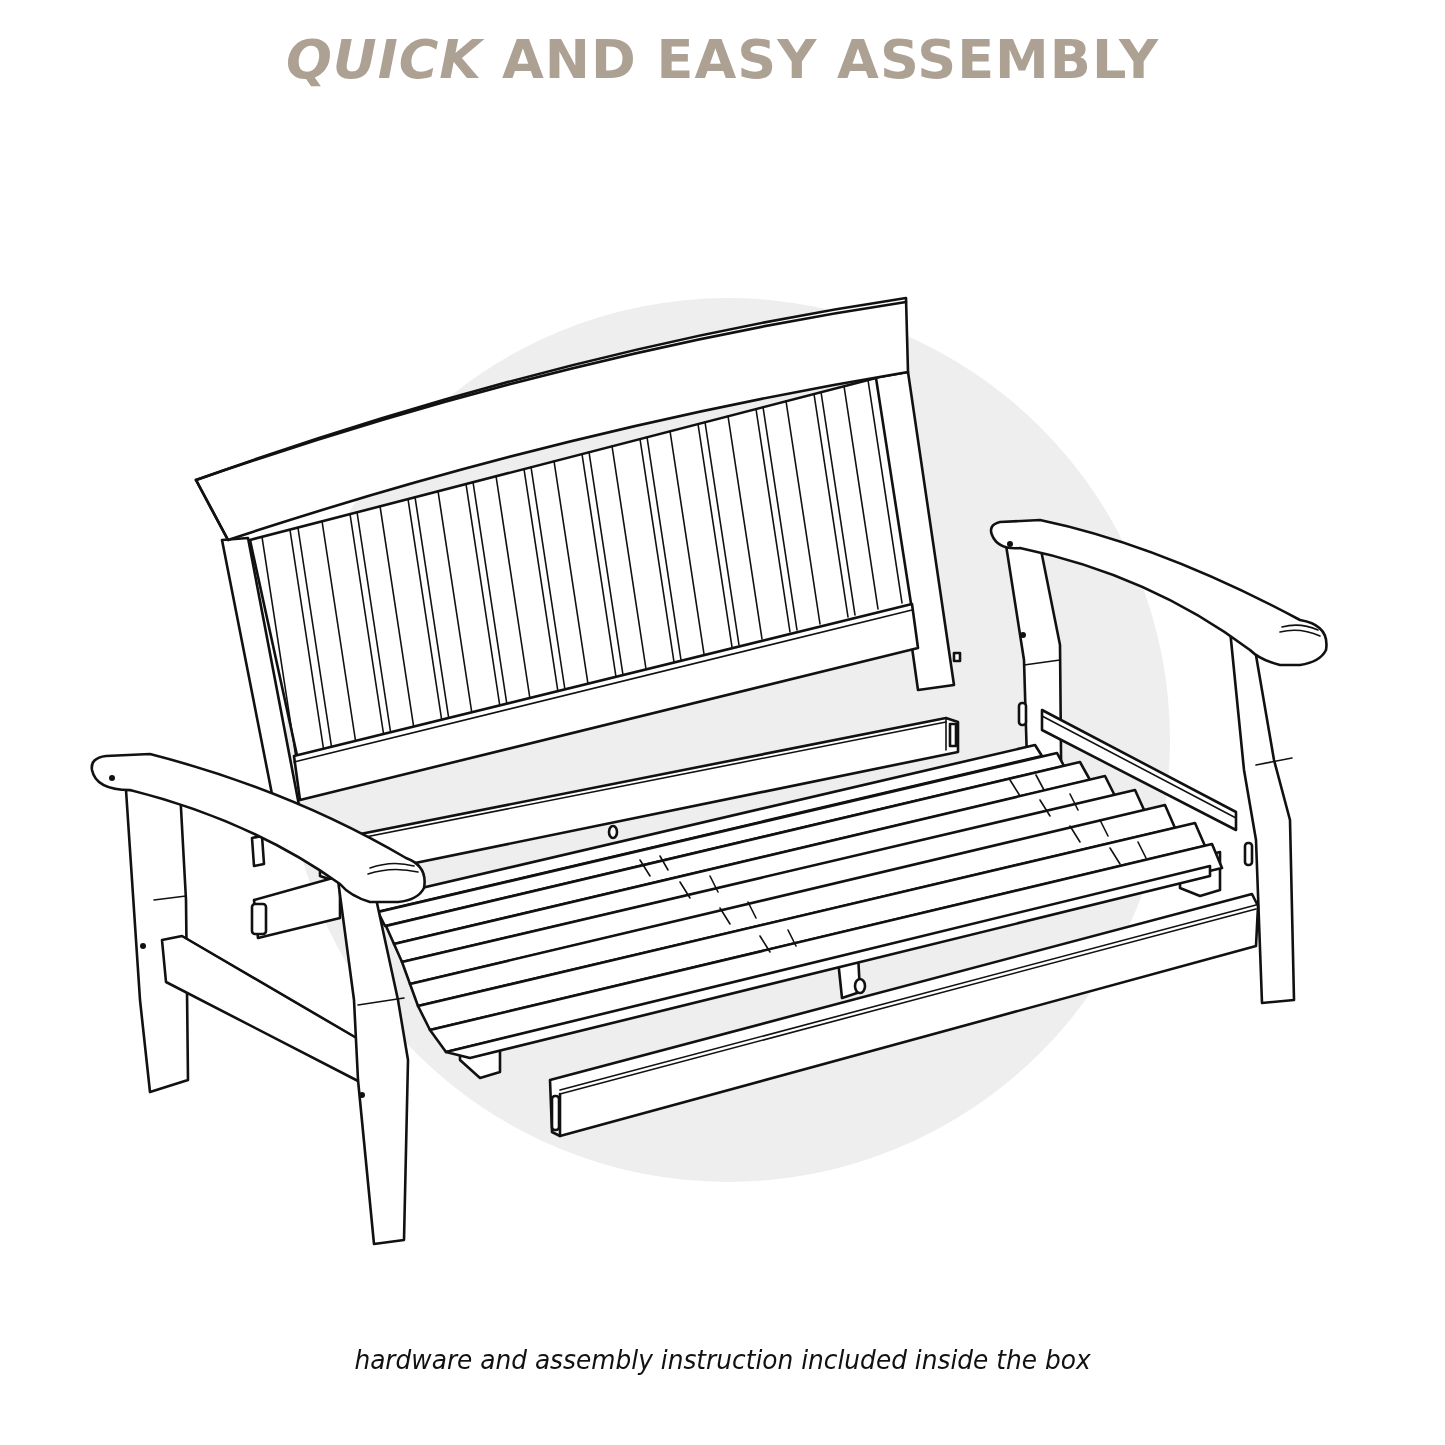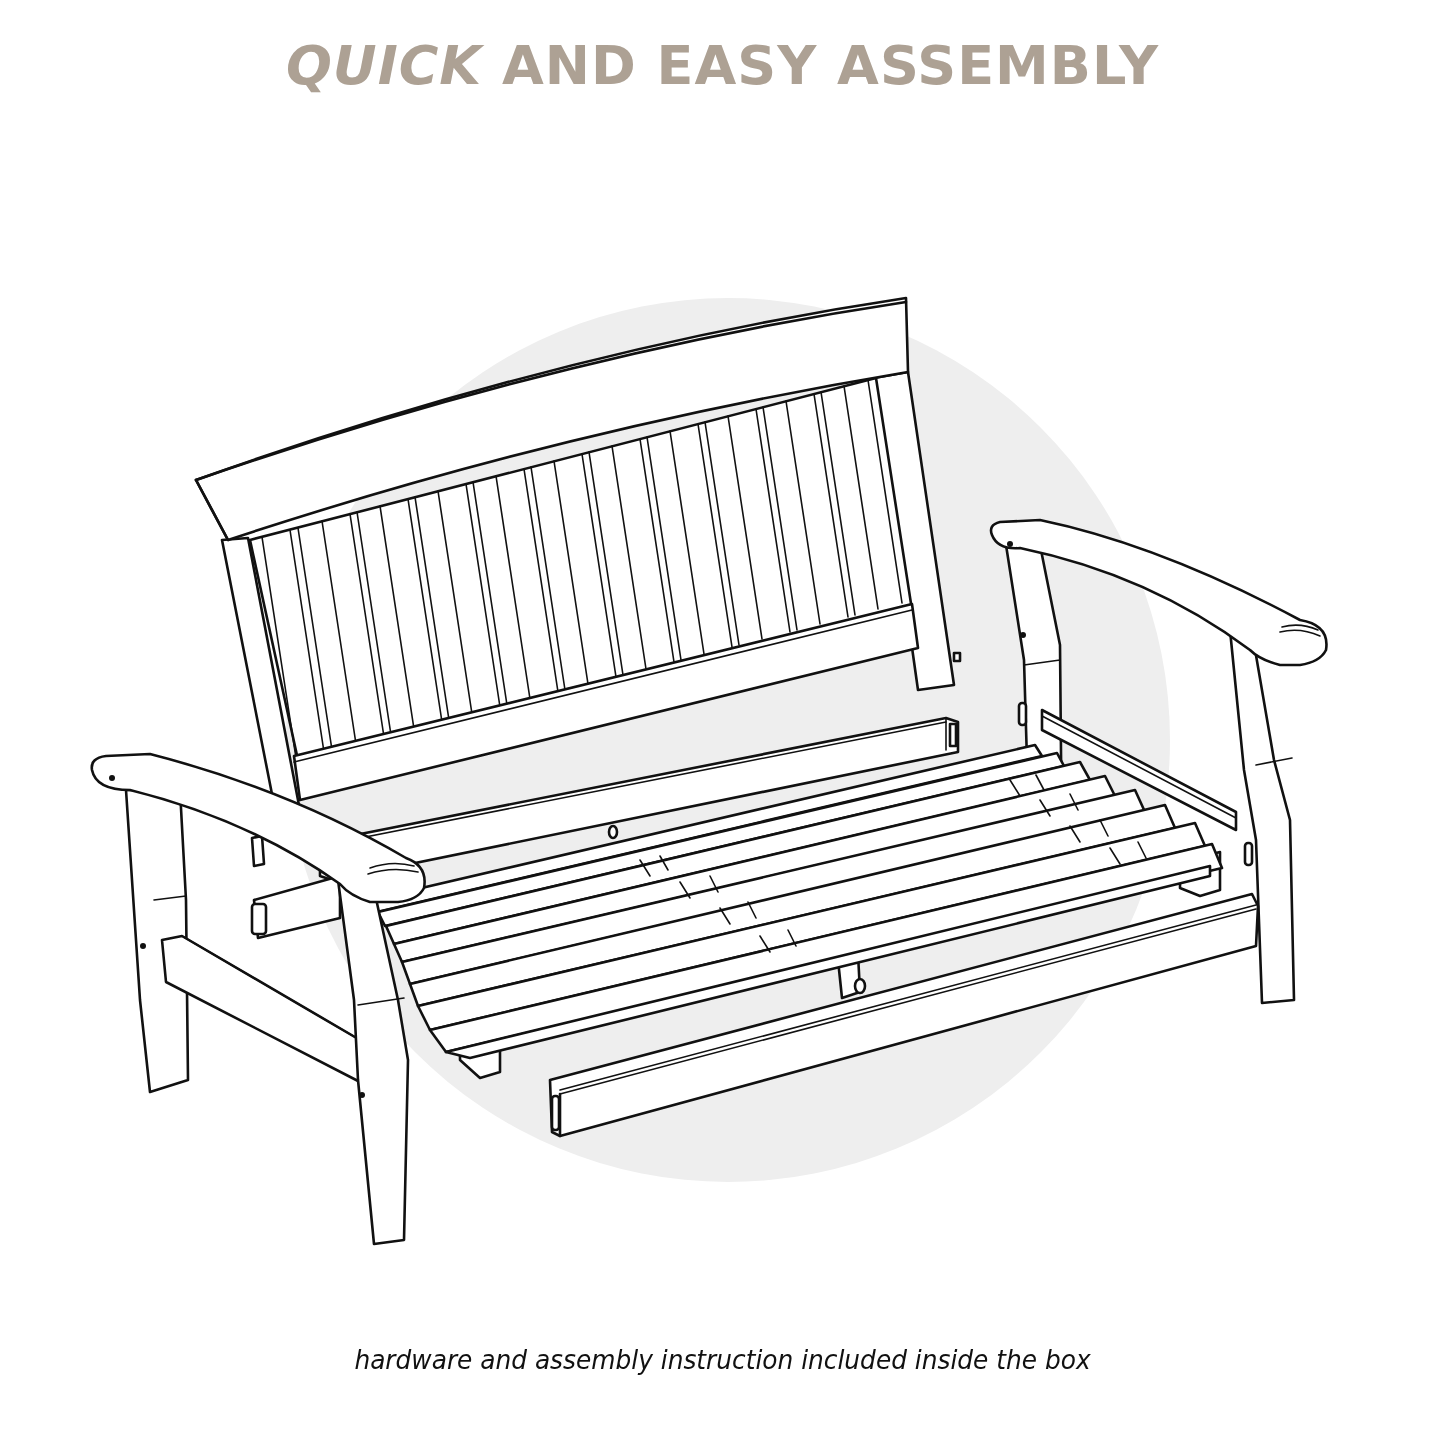--- a/index.html
+++ b/index.html
@@ -1,18 +1,18 @@
 <!DOCTYPE html>
 <html><head>
 <meta charset="utf-8">
 <style>
   html, body { margin: 0; padding: 0; background: #ffffff; }
   body { width: 1445px; height: 1445px; position: relative; overflow: hidden; }
   .title {
-    position: absolute; left: 0; top: 34px; width: 1445px;
+    position: absolute; left: 0; top: 28px; width: 1445px;
     text-align: center;
     font-family: "DejaVu Sans", sans-serif;
     font-weight: bold;
     font-size: 54px;
     letter-spacing: 1px;
     color: #ADA194;
     white-space: nowrap;
   }
   .title .em { font-style: italic; }
   .illustration { position: absolute; left: 0; top: 0; width: 1445px; height: 1445px; }

